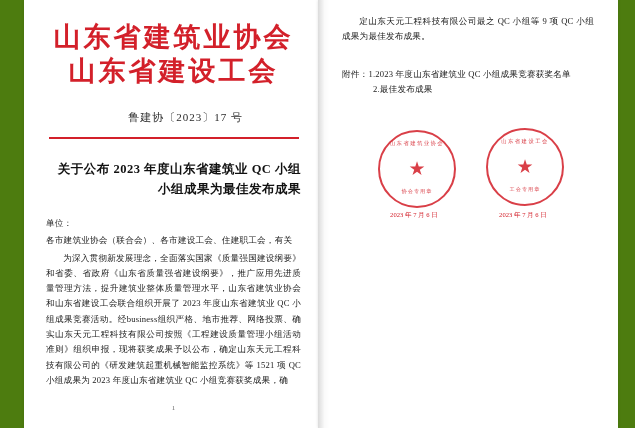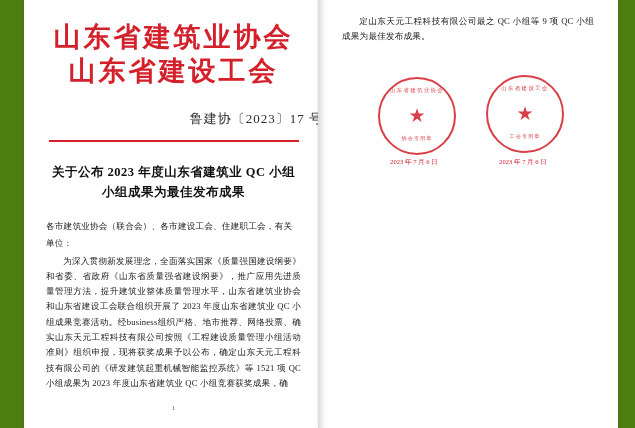--- a/index.html
+++ b/index.html
@@ -56,36 +56,36 @@
     font-family: "Liberation Serif", "DejaVu Serif", serif;
     font-weight: bold;
     letter-spacing: 3px;
     line-height: 1.18;
     white-space: nowrap;
   }
   .lh-line-1 { font-size: 27px; }
   .lh-line-2 { font-size: 27px; margin-top: 2px; }
 
   .doc-number {
-    text-align: right;
-    font-size: 13px;
+    text-align: center;
+    font-size: 11px;
     color: #2a2a2a;
     letter-spacing: 1px;
     margin-top: 22px;
     margin-left: 24px;
   }
   .red-rule {
     width: 250px;
     height: 2px;
     background: #d3202a;
     margin: 12px auto 0 auto;
   }
 
   .doc-title {
-    text-align: center;
+    text-align: right;
     font-weight: bold;
     font-size: 12.5px;
     color: #111;
     line-height: 1.65;
     margin: 20px 22px 0 22px;
     letter-spacing: 0.5px;
   }
 
   .body-block {
     margin: 16px 22px 0 22px;
@@ -201,34 +201,40 @@
     <div class="doc-number">鲁建协〔2023〕17 号</div>
 
     <div class="red-rule"></div>
 
     <div class="doc-title">
       <div>关于公布 2023 年度山东省建筑业 QC 小组</div>
       <div>小组成果为最佳发布成果</div>
     </div>
 
     <div class="body-block">
+      <p>单位：</p>
       <p>各市建筑业协会（联合会）、各市建设工会、住建职工会，有关</p>
-      <p>单位：</p>
       <p class="indent2">为深入贯彻新发展理念，全面落实国家《质量强国建设纲要》和省委、省政府《山东省质量强省建设纲要》，推广应用先进质量管理方法，提升建筑业整体质量管理水平，山东省建筑业协会和山东省建设工会联合组织开展了 2023 年度山东省建筑业 QC 小组成果竞赛活动。经business组织严格、地市推荐、网络投票、确实山东天元工程科技有限公司按照《工程建设质量管理小组活动准则》组织申报，现将获奖成果予以公布，确定山东天元工程科技有限公司的《研发建筑起重机械智能监控系统》等 1521 项 QC 小组成果为 2023 年度山东省建筑业 QC 小组竞赛获奖成果，确</p>
     </div>
 
     <div class="page-num">1</div>
   </div>
 
   <div class="sheet sheet-right">
 
     <div class="right-body">
       <p class="indent2">定山东天元工程科技有限公司最之 QC 小组等 9 项 QC 小组成果为最佳发布成果。</p>
     </div>
 
+    <div class="attach-block">
+      <div>
+        <span>附件：</span><span>1.2023 年度山东省建筑业 QC 小组成果竞赛获奖名单</span>
+      </div>
+      <div class="attach-item-2">2.最佳发布成果</div>
+    </div>
 
     <div class="seal-row">
       <div class="seal seal-a">
         <div class="arc-top">山东省建筑业协会</div>
         <div class="star">★</div>
         <div class="arc-bottom">协会专用章</div>
       </div>
       <div class="seal seal-b">
         <div class="arc-top">山东省建设工会</div>
         <div class="star">★</div>

